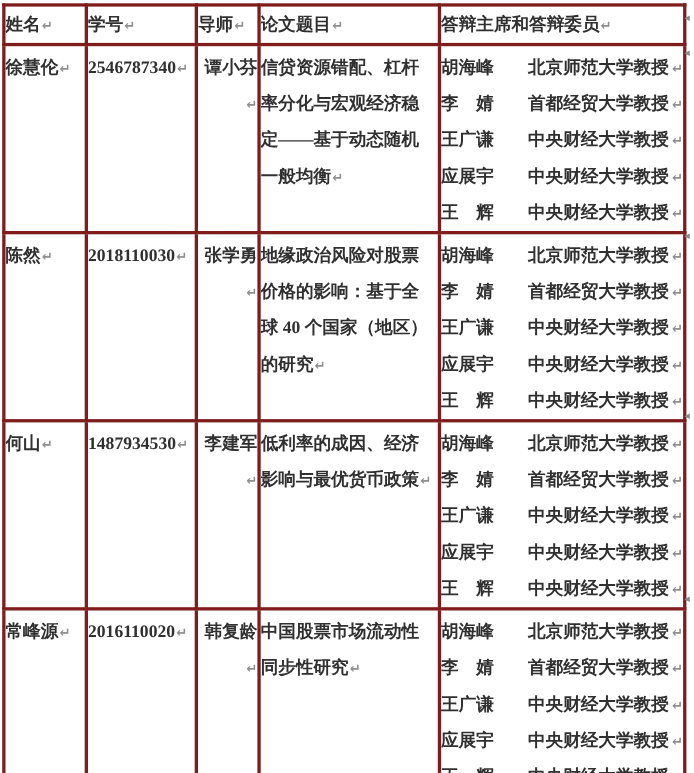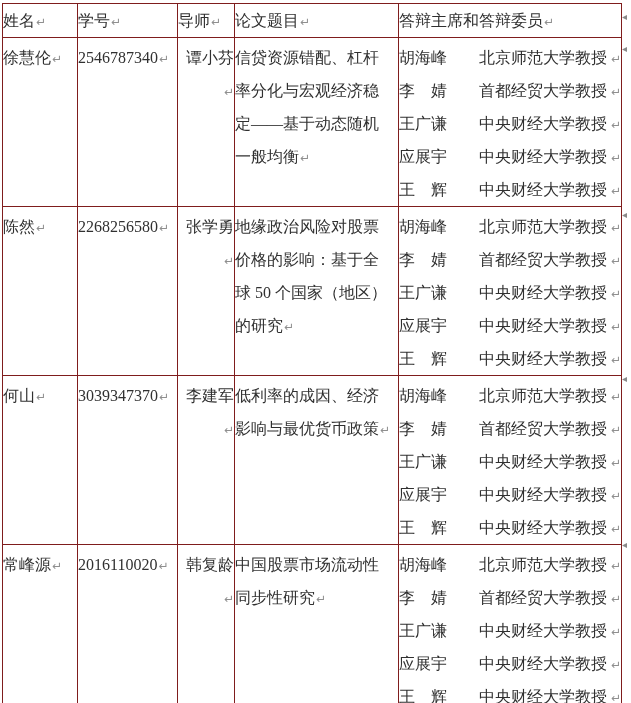--- a/index.html
+++ b/index.html
@@ -8,22 +8,22 @@
     font-family:"Liberation Serif","DejaVu Serif",serif;
     color:#303030;
   }
   .page{position:relative;width:631px;height:703px;background:#ffffff;}
 
   table.doc-table{
     position:absolute;left:2px;top:3px;
     width:619px;border-collapse:collapse;table-layout:fixed;
   }
   .doc-table th,.doc-table td{
-    border:1px solid #7f1d1d;
-    font-weight:normal;font-size:16px;
+    border:3px solid #7f1d1d;
+    font-weight:bold;font-size:16px;
     vertical-align:top;padding:0;overflow:hidden;
   }
   .doc-table thead th{
     height:33px;text-align:left;vertical-align:middle;
     line-height:16px;white-space:nowrap;
   }
   .doc-table td{line-height:33px;padding-top:3px;}
 
   
   .col0{padding-left:8px;}
@@ -105,25 +105,25 @@
             </div>
             <div class="comm-line">
               <span class="comm-name">王　辉</span>
               <span class="comm-uni">中央财经大学教授</span>
               <span class="pm">↵</span>
             </div>
           </td>
         </tr>
         <tr style="height: 164px;">
           <td class="col0"><span class="t">陈然</span><span class="pm">↵</span></td>
-          <td class="col1"><span class="t">2268256580</span><span class="pm">↵</span></td>
+          <td class="col1"><span class="t">2018110030</span><span class="pm">↵</span></td>
           <td class="col2"><span class="t">张学勇</span><span class="pm">↵</span></td>
           <td class="col3"><span class="pre">地缘政治风险对股票
 价格的影响：基于全
-球 50 个国家（地区）
+球 40 个国家（地区）
 的研究</span><span class="pm">↵</span></td>
           <td class="col4">
             <div class="comm-line">
               <span class="comm-name">胡海峰</span>
               <span class="comm-uni">北京师范大学教授</span>
               <span class="pm">↵</span>
             </div>
             <div class="comm-line">
               <span class="comm-name">李　婧</span>
               <span class="comm-uni">首都经贸大学教授</span>
@@ -141,21 +141,21 @@
             </div>
             <div class="comm-line">
               <span class="comm-name">王　辉</span>
               <span class="comm-uni">中央财经大学教授</span>
               <span class="pm">↵</span>
             </div>
           </td>
         </tr>
         <tr style="height: 166px;">
           <td class="col0"><span class="t">何山</span><span class="pm">↵</span></td>
-          <td class="col1"><span class="t">3039347370</span><span class="pm">↵</span></td>
+          <td class="col1"><span class="t">1487934530</span><span class="pm">↵</span></td>
           <td class="col2"><span class="t">李建军</span><span class="pm">↵</span></td>
           <td class="col3"><span class="pre">低利率的成因、经济
 影响与最优货币政策</span><span class="pm">↵</span></td>
           <td class="col4">
             <div class="comm-line">
               <span class="comm-name">胡海峰</span>
               <span class="comm-uni">北京师范大学教授</span>
               <span class="pm">↵</span>
             </div>
             <div class="comm-line">

